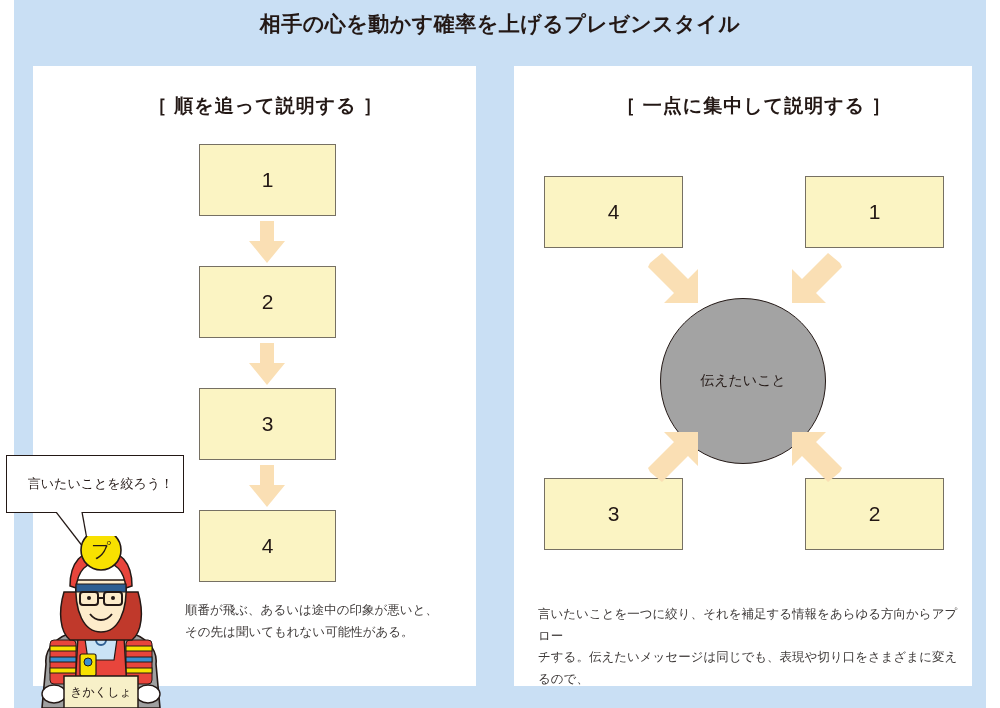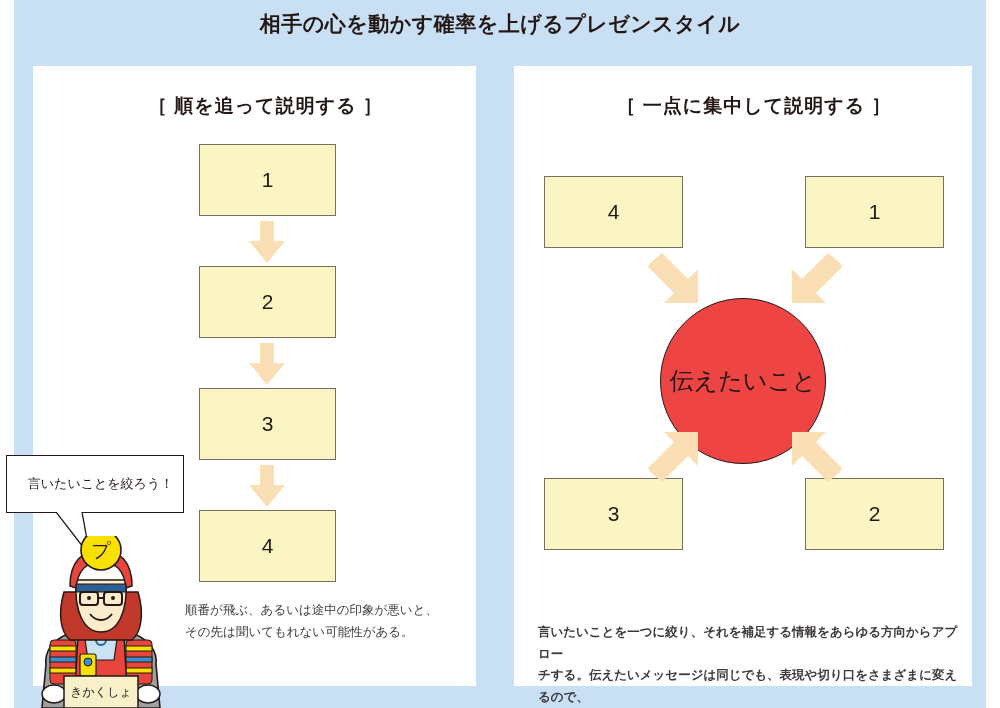--- a/index.html
+++ b/index.html
@@ -98,25 +98,25 @@
     position: absolute;
     width: 58px;
     height: 58px;
   }
   .arrow-diag svg { display: block; }
 
   .center-circle {
     position: absolute;
     border: 1.5px solid #231815;
     border-radius: 50%;
-    background: #ef4444;
+    background: #a3a3a3;
     display: flex;
     align-items: center;
     justify-content: center;
-    font-size: 24px;
+    font-size: 14px;
     color: #231815;
     box-sizing: border-box;
   }
 
   .caption {
     position: absolute;
     font-size: 12.5px;
     line-height: 1.72;
     color: #3e3a39;
   }
@@ -225,21 +225,21 @@
         <polygon points="4,48 16,58 42,32 52,42 52,8 18,8 28,18 2,44" fill="#fadfb4"></polygon>
       </svg>
     </div>
 
     <div class="arrow-diag" style="left:272px; top:358px;">
       <svg width="58" height="58" viewBox="0 0 58 58">
         <polygon points="54,48 42,58 16,32 6,42 6,8 40,8 30,18 56,44" fill="#fadfb4"></polygon>
       </svg>
     </div>
 
-    <div class="caption" style="left:24px; top:556px; width:430px;font-weight:bold;">
+    <div class="caption" style="left:24px; top:538px; width:430px;">
       <div>言いたいことを一つに絞り、それを補足する情報をあらゆる方向からアプロー</div>
       <div>チする。伝えたいメッセージは同じでも、表現や切り口をさまざまに変えるので、</div>
     </div>
   </div>
 
   <div class="bubble">言いたいことを絞ろう！</div>
   <div class="bubble-tail">
     <svg width="40" height="45" viewBox="0 0 40 45">
       <polygon points="0,0 26,0 34,44" fill="#ffffff" stroke="none"></polygon>
       <path d="M 0 0 L 34 44" stroke="#231815" stroke-width="1.3" fill="none"></path>

